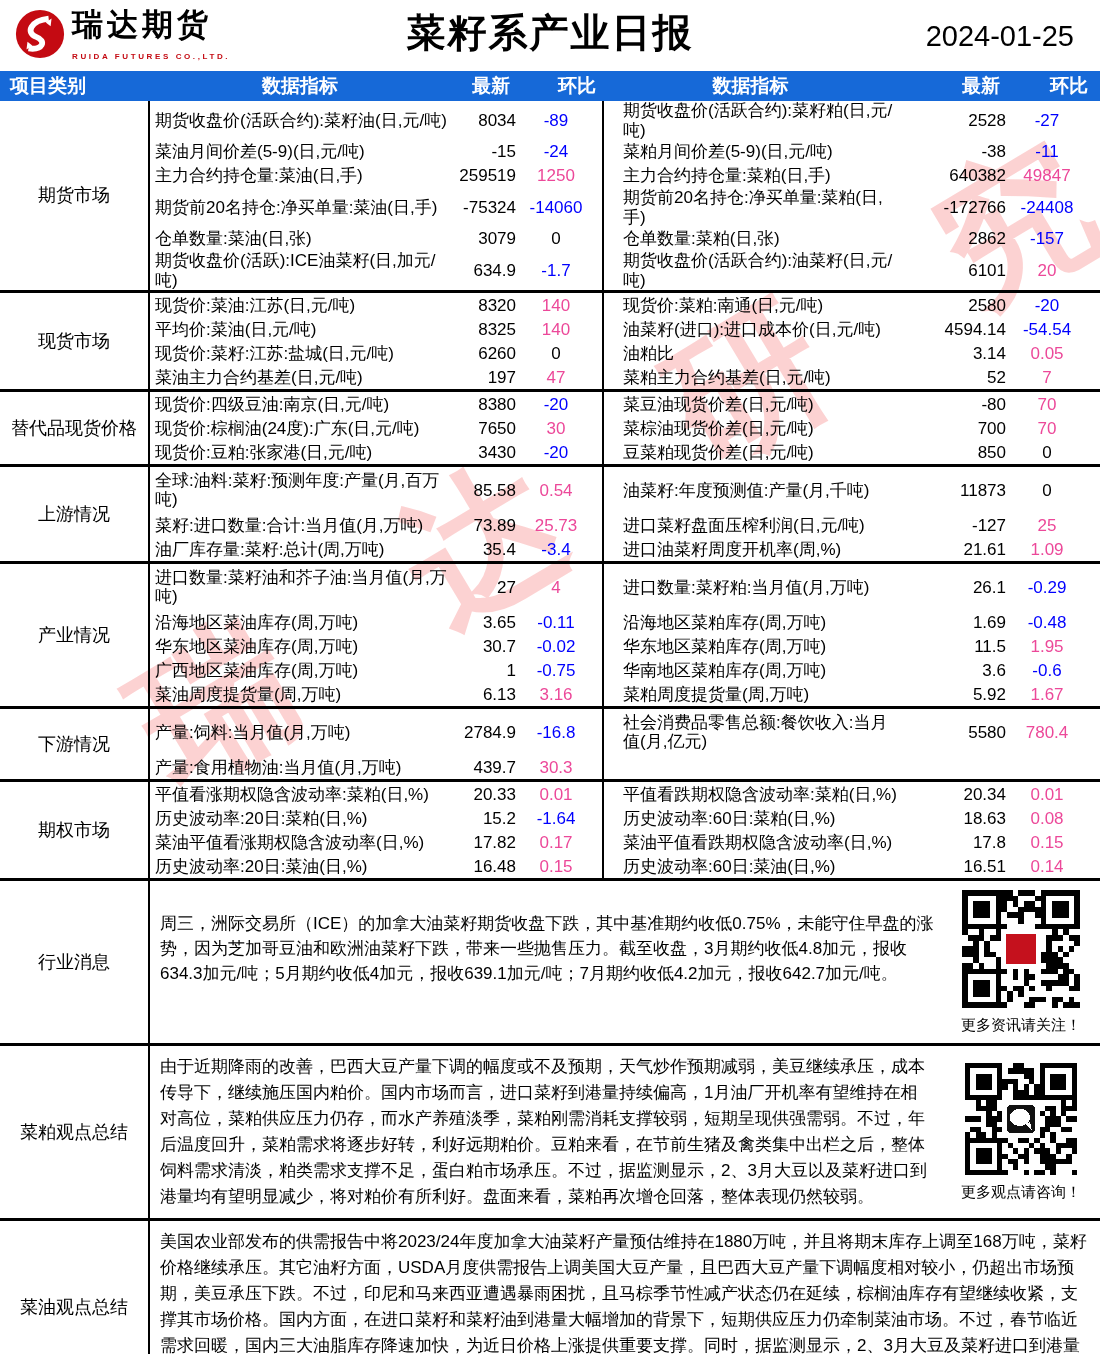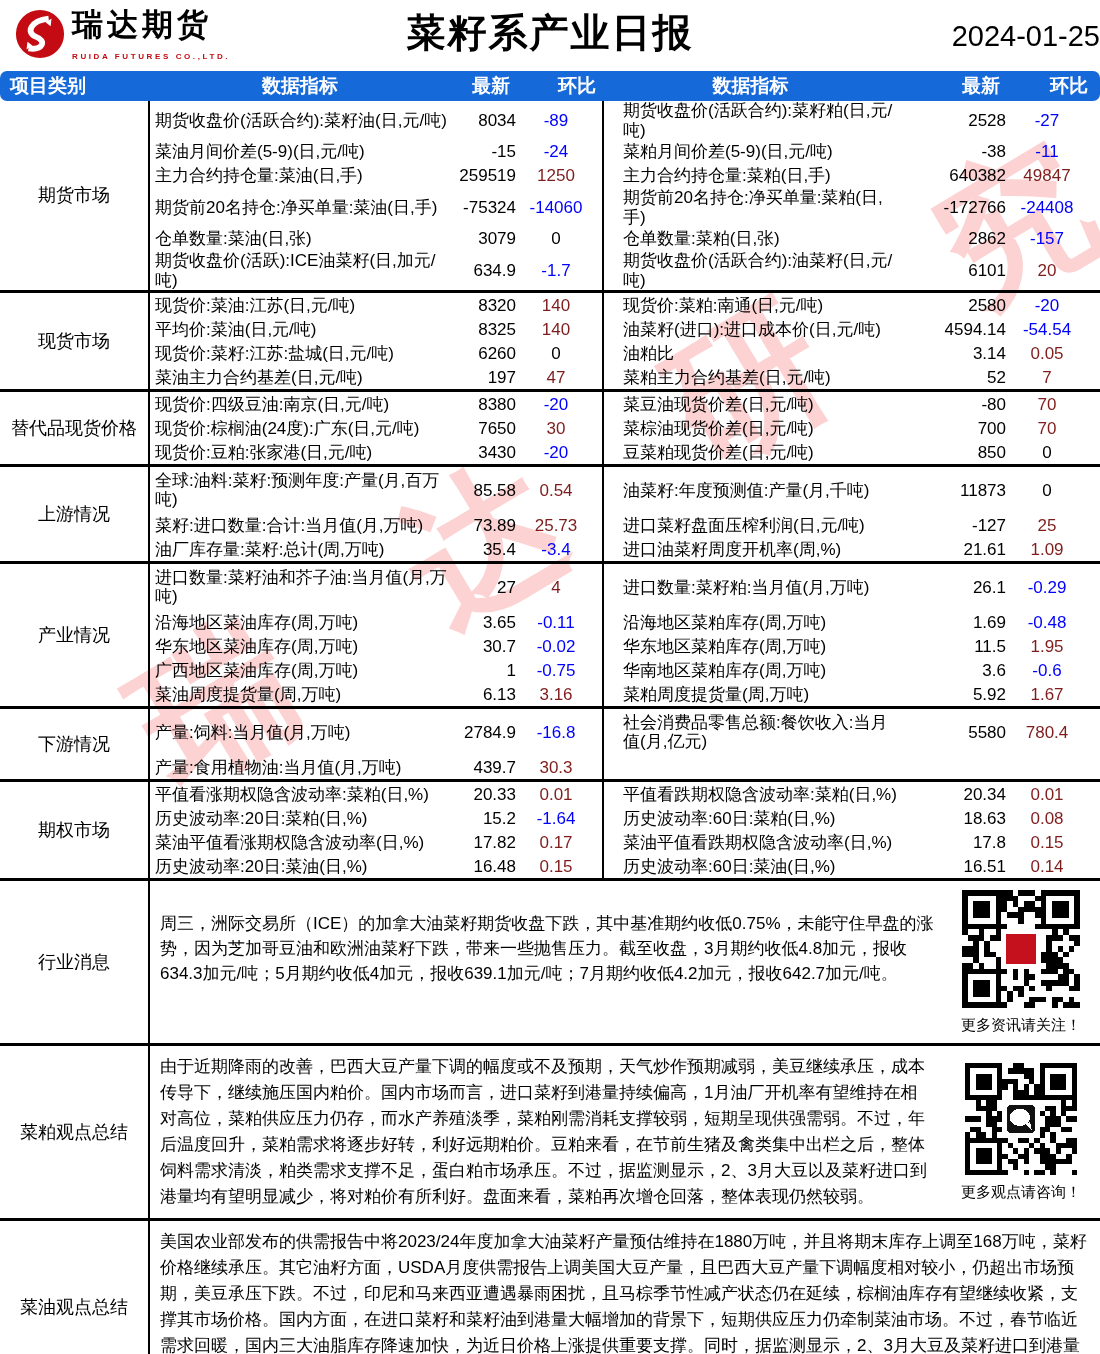--- a/index.html
+++ b/index.html
@@ -4,39 +4,39 @@
 <style>
   html,body{margin:0;padding:0;background:#fff;}
   body{width:1100px;height:1354px;position:relative;font-family:"Liberation Sans","DejaVu Sans",sans-serif;color:#000;overflow:hidden;}
   .page{position:relative;width:1100px;height:1354px;z-index:1;}
   
   .hdr{position:relative;height:71px;}
   .logo{position:absolute;left:14px;top:8px;display:flex;align-items:flex-start;gap:6px;}
   .logo-txt .cn{font-size:31px;font-weight:700;letter-spacing:4px;line-height:34px;}
   .logo-txt .en{font-size:8px;color:#c40a12;letter-spacing:2.6px;font-weight:700;margin-top:10px;}
   .title{position:absolute;left:0;right:0;top:6px;text-align:center;font-size:39px;font-weight:700;letter-spacing:2px;margin:0;}
-  .date{position:absolute;right:0;top:20px;font-size:29px;}
+  .date{position:absolute;right:26px;top:20px;font-size:29px;}
   
-  .thead{display:grid;grid-template-columns:150px 300px 66px 86px 297px 107px 88px;background:#1669d8;color:#fff;font-weight:700;font-size:19px;height:30px;align-items:center;border-radius:7px;}
+  .thead{display:grid;grid-template-columns:150px 300px 66px 86px 297px 107px 88px;background:#1669d8;color:#fff;font-weight:700;font-size:19px;height:30px;align-items:center;}
   .thead .th{padding:0 4px;}
   .th.c-cat{padding-left:10px;text-align:left;}
   .th.c-ind{text-align:center;}
   .th.c-num{text-align:right;padding-right:6px;}
   
   .sec{display:grid;grid-template-columns:150px 1fr;border-bottom:3px solid #000;}
   .cat{border-right:2px solid #000;display:flex;align-items:center;justify-content:center;text-align:center;font-size:18px;padding:2px 6px;line-height:1.25;}
   .rows{display:block;}
   .row{display:grid;grid-template-columns:300px 66px 86px 297px 107px 88px;min-height:24px;align-items:center;font-size:17px;}
   .row.tall{min-height:46px;}
   .cell{line-height:1.15;}
   .ind{padding-left:5px;text-align:left;}
   .rind{border-left:2px solid #000;padding-left:19px;align-self:stretch;display:flex;align-items:center;}
   .val{text-align:right;}
   .chg{text-align:center;padding-right:6px;}
-  .up{color:#7f1d1d;}
+  .up{color:#ec4899;}
   .down{color:#0000fe;}
   .flat{color:#000;}
   
   .trow{display:grid;grid-template-columns:150px 1fr 158px;border-bottom:3px solid #000;}
   .trow.noqr{grid-template-columns:150px 1fr;}
   .tbody{padding:8px 8px 8px 10px;font-size:17px;}
   .tbody p{margin:0;}
   .p-news{line-height:25px;padding-top:22px;}
   .p-view{line-height:26px;}
   .news-cell{min-height:146px;}

